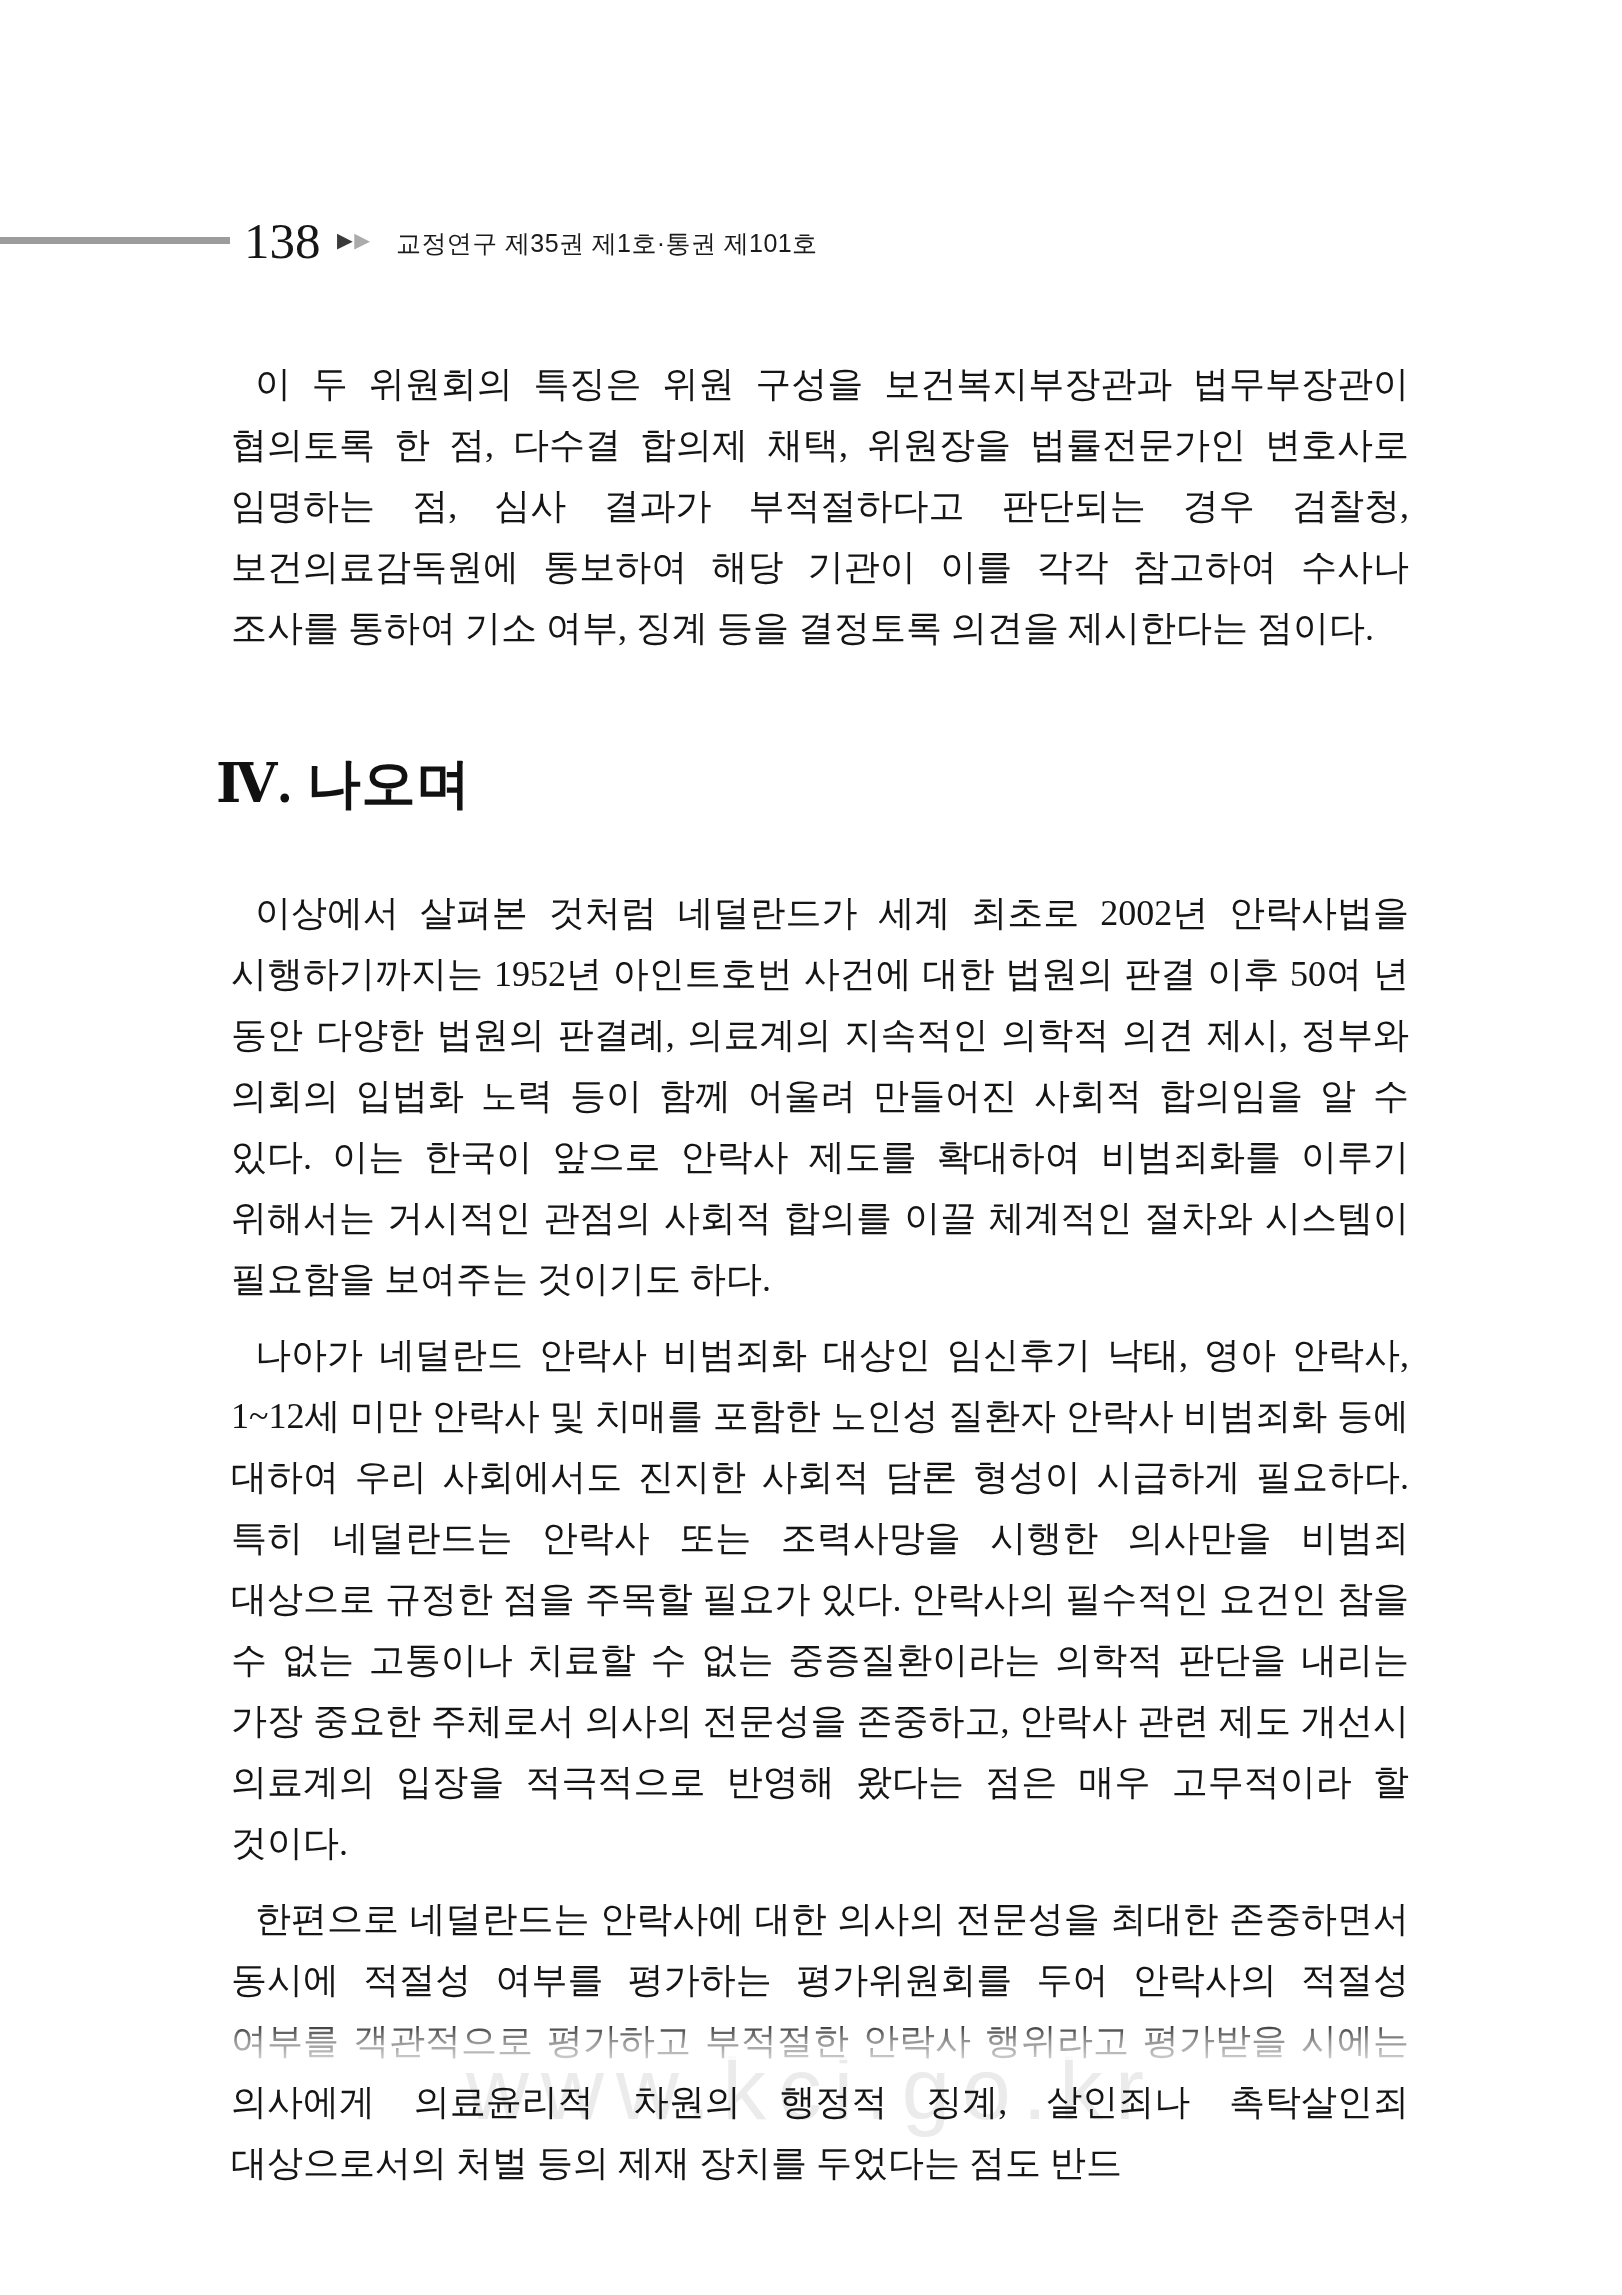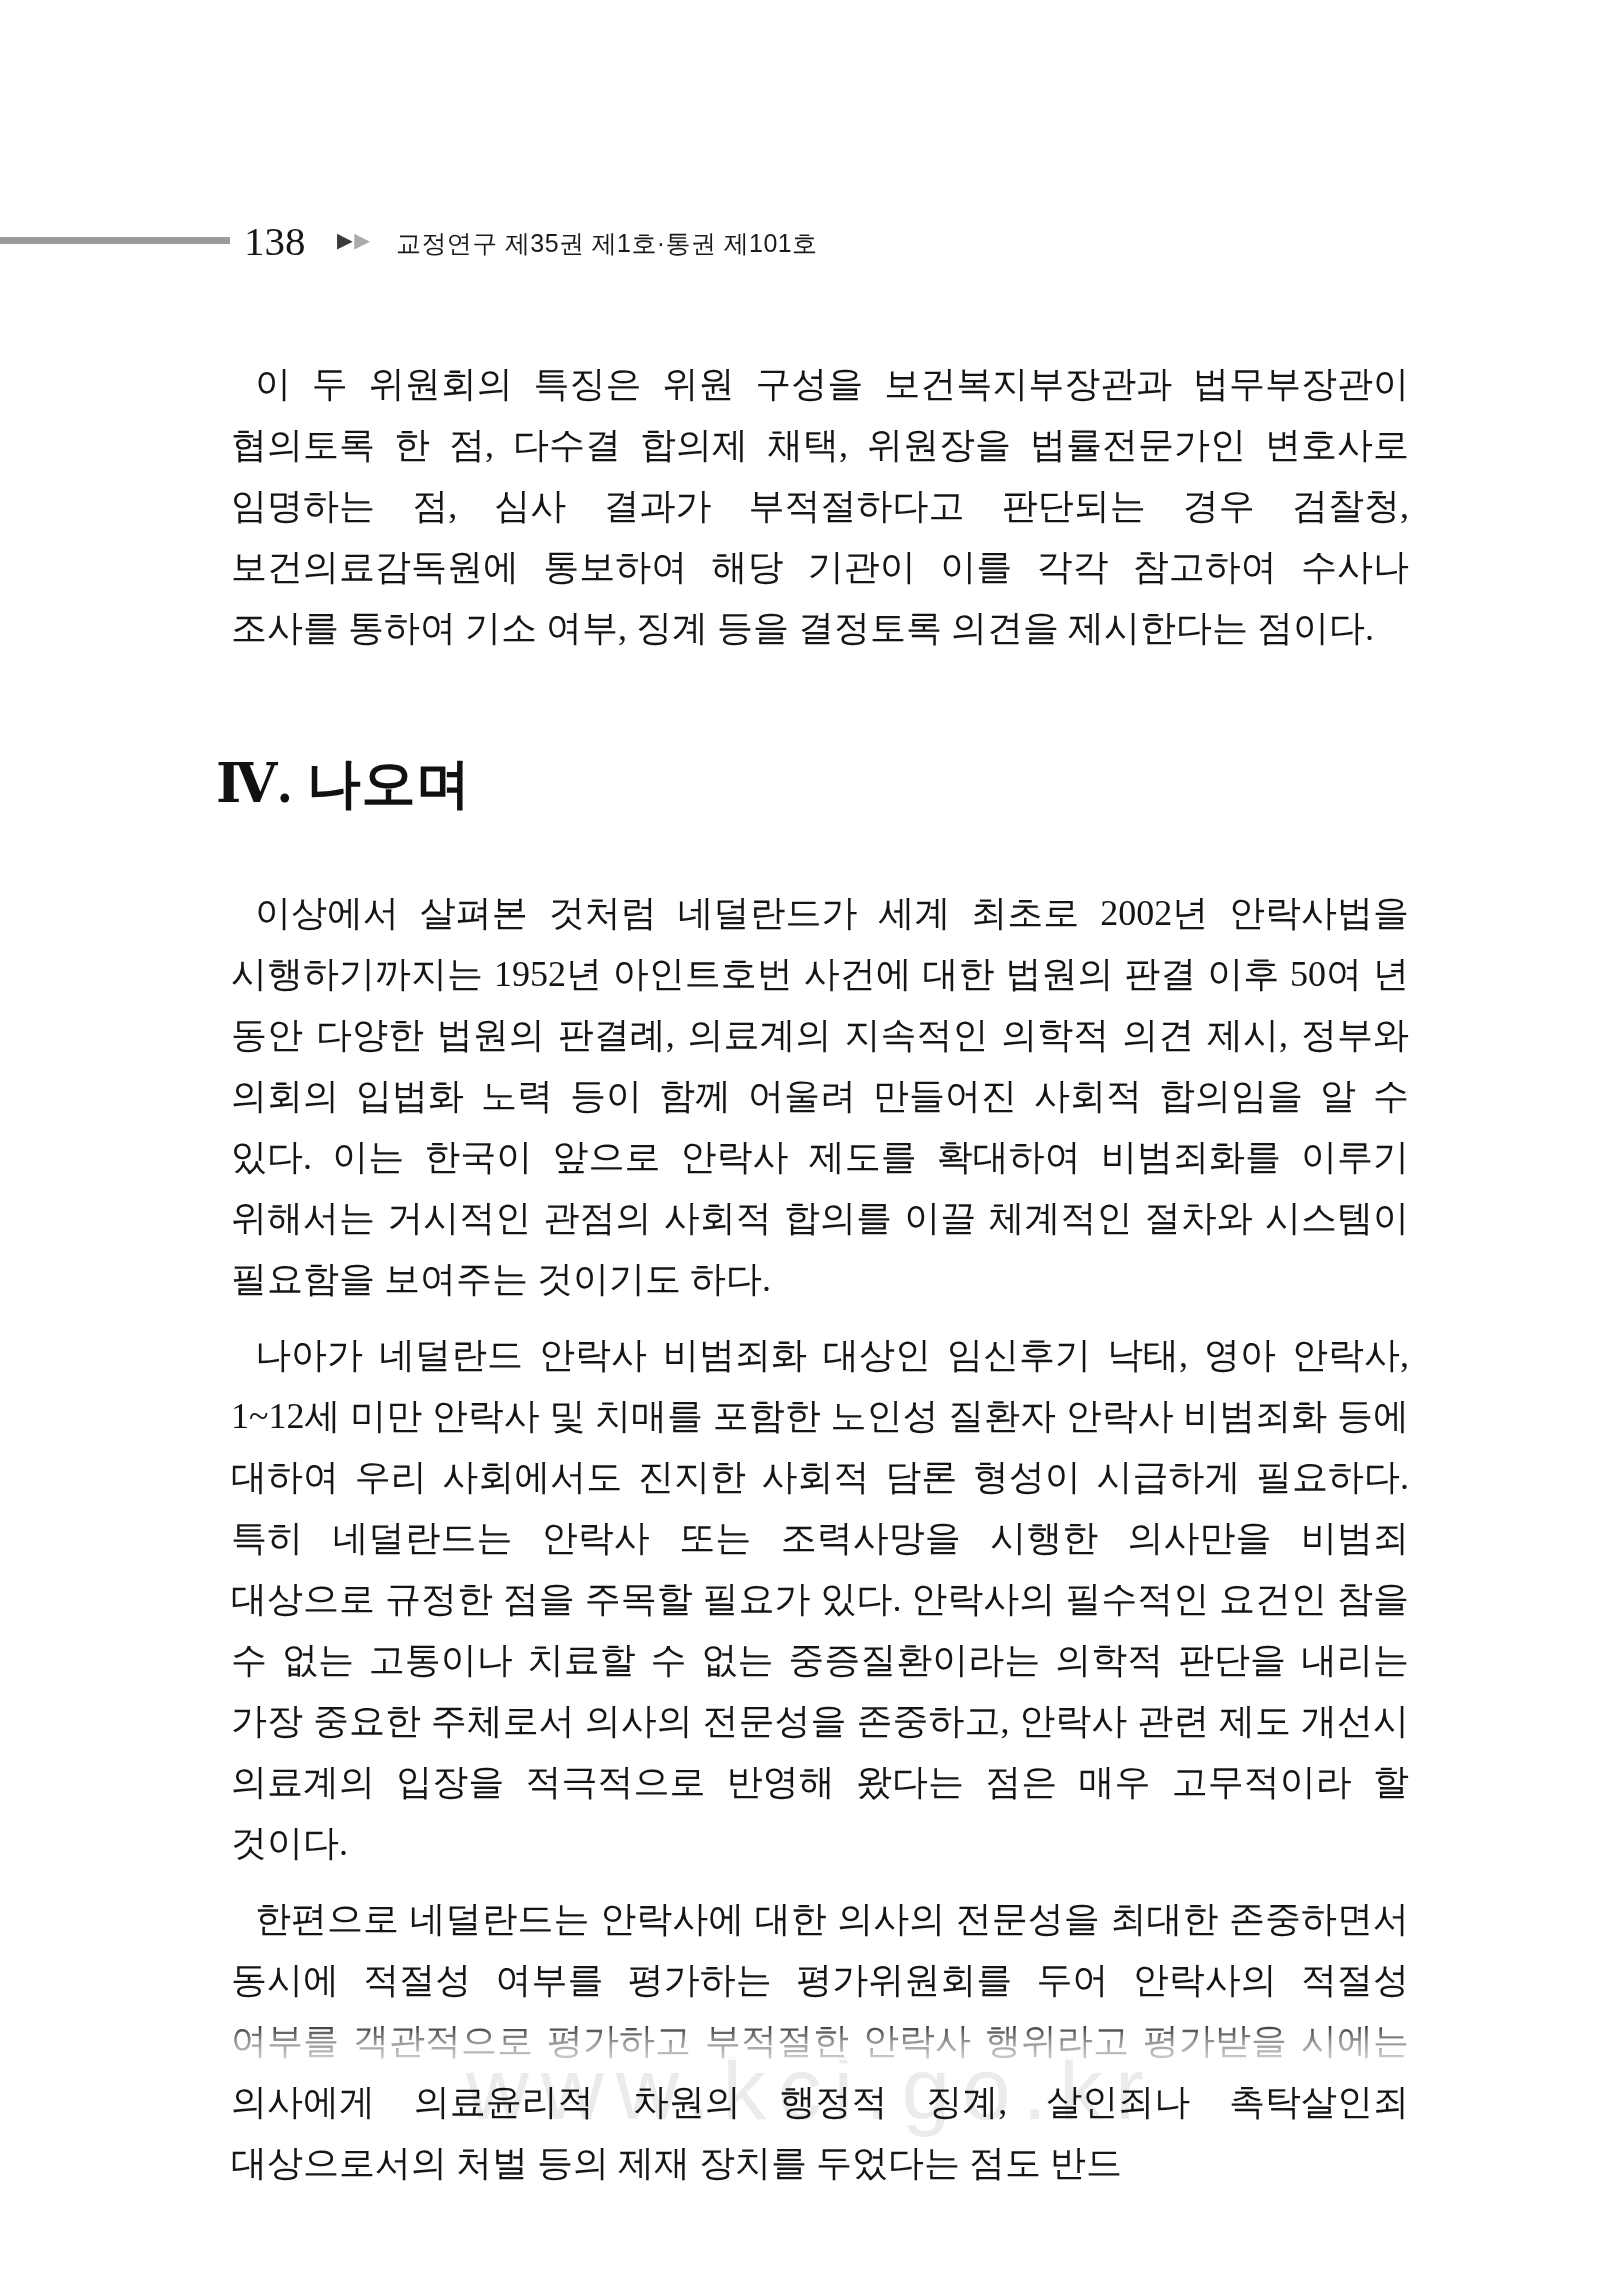--- a/index.html
+++ b/index.html
@@ -22,21 +22,21 @@
     left: 0;
     top: 237px;
     width: 230px;
     height: 6.8px;
     background: #9c9c9c;
   }
   .page-number {
     position: absolute;
     left: 244px;
     top: 219px;
-    font-size: 41px;
+    font-size: 51px;
     line-height: 44px;
     color: #161616;
     font-family: "Liberation Serif", "DejaVu Serif", serif;
   }
   .header-arrows {
     position: absolute;
     left: 337px;
     top: 230px;
     font-size: 20.5px;
     line-height: 20.5px;

